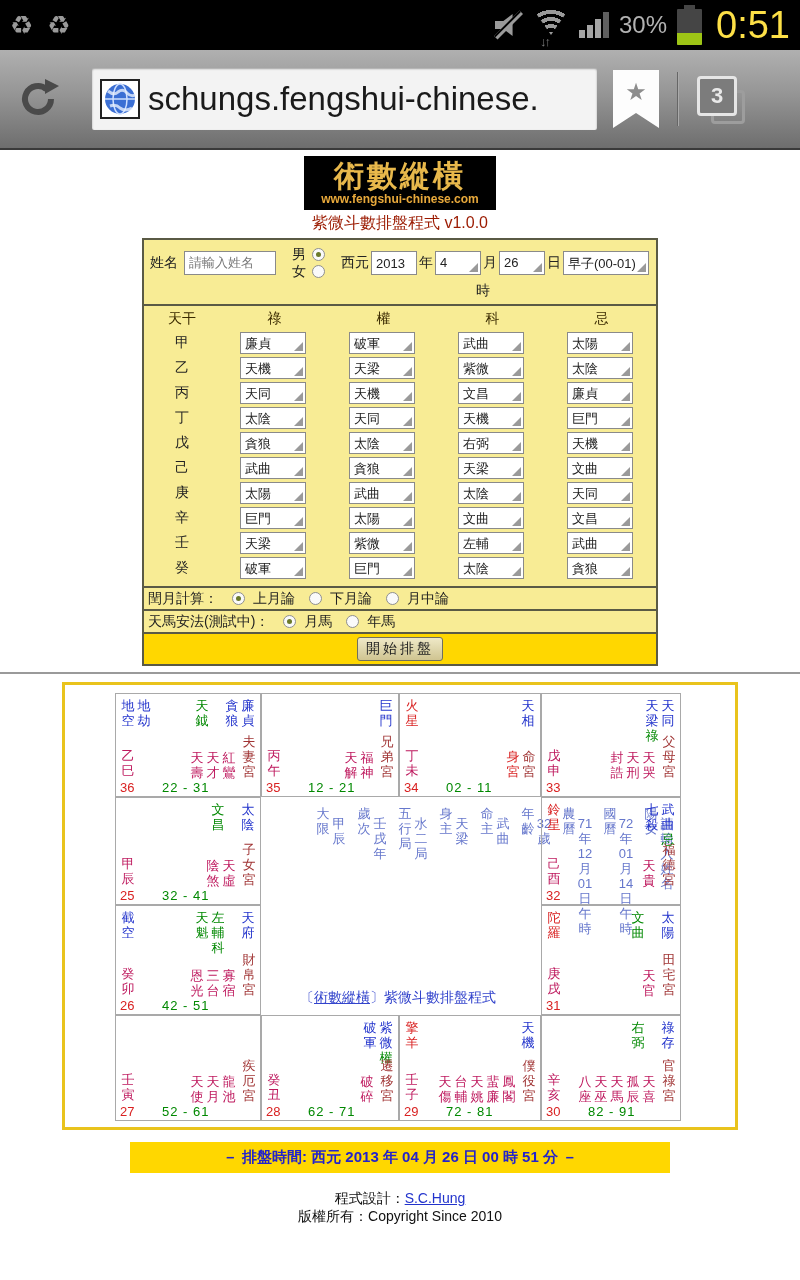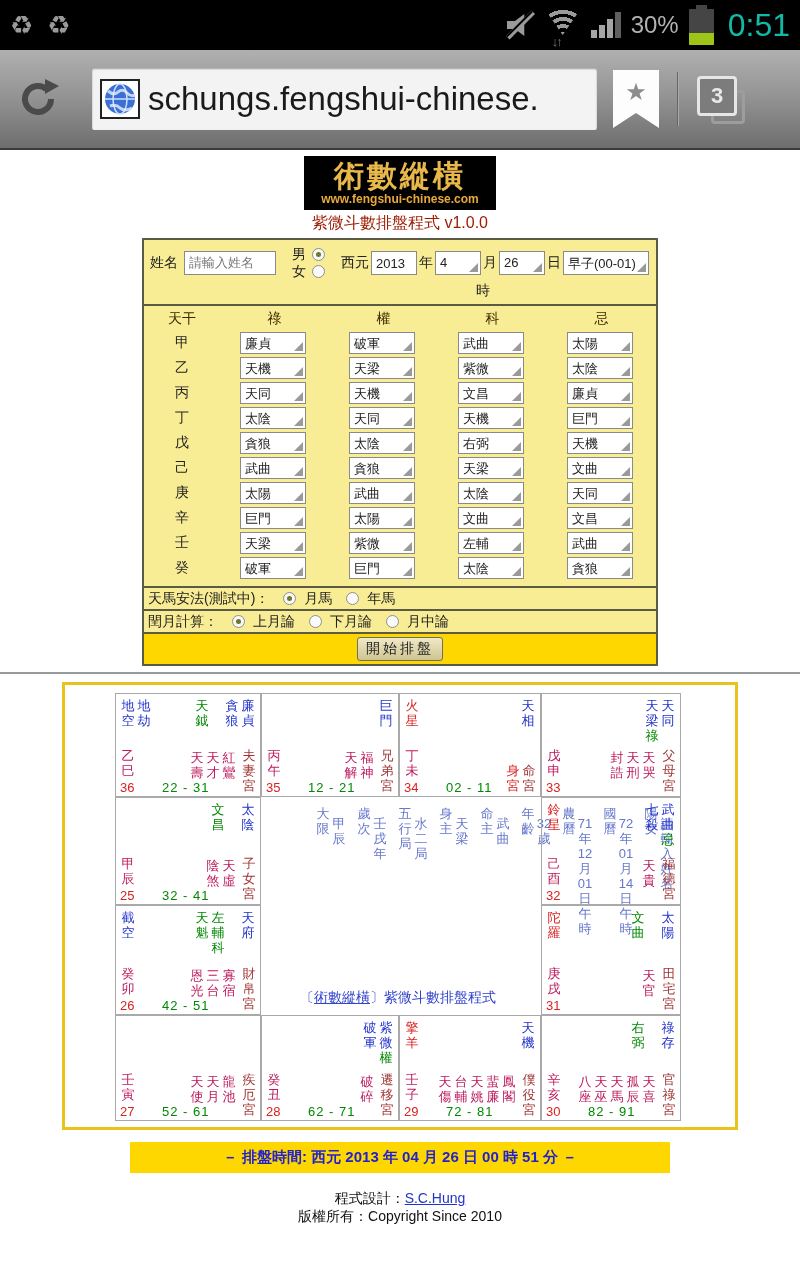--- a/index.html
+++ b/index.html
@@ -23,21 +23,21 @@
   .wifi .arr { position:absolute; bottom:-6px; left:7px; font-size:13px; color:#7d7d7d; letter-spacing:-2px; }
   .signal { display:flex; align-items:flex-end; gap:2px; height:26px; }
   .signal i { display:block; width:6px; background:#a5a5a5; }
   .signal i:nth-child(1){height:8px;} .signal i:nth-child(2){height:13px;}
   .signal i:nth-child(3){height:19px;} .signal i:nth-child(4){height:26px; background:#5f5f5f;}
   .batt-pct { color:#b2b2b2; font-size:24px; }
   .battery { width:25px; height:40px; position:relative; }
   .battery .cap { position:absolute; top:0; left:7px; width:11px; height:4px; background:#454545; }
   .battery .body { position:absolute; top:4px; left:0; width:25px; height:36px; background:#454545; border-radius:1px; overflow:hidden; }
   .battery .fill { position:absolute; bottom:0; left:0; width:100%; height:34%; background:#9dc416; }
-  .sb-time { color:#14b8a6; font-size:32px; margin-left:4px; }
+  .sb-time { color:#fde047; font-size:38px; margin-left:4px; }
 
   
   .browserbar { height:100px; background:linear-gradient(#b0b0b0,#959595 45%,#6e6e6e); border-bottom:2px solid #3a3a3a;
     display:flex; align-items:center; padding:0 12px; }
   .refresh { width:52px; height:52px; display:flex; align-items:center; justify-content:center; }
   .urlbox { width:505px; height:62px; background:#f3f3f3; border-radius:2px; margin-left:28px;
     display:flex; align-items:center; padding:0 8px; box-shadow:inset 0 1px 2px rgba(0,0,0,.35); }
   .favicon { width:40px; height:40px; border:2px solid #222; background:#fff; display:flex; align-items:center; justify-content:center; flex:0 0 auto; }
   .urltext { font-size:33px; color:#1a1a1a; margin-left:8px; white-space:nowrap; overflow:hidden; }
   .bookmark { width:46px; height:58px; margin-left:16px; background:#fdfdfd;
@@ -98,21 +98,21 @@
   .palace { position:absolute; border:1px solid #a9a9a9; }
   .v { display:inline-block; width:16px; font-size:13px; line-height:15px; word-break:break-all; text-align:center; vertical-align:top; }
   .c-b { color:#2233cc; } .c-g { color:#008800; } .c-r { color:#d92121; }
   .c-m { color:#a03434; } .c-gy { color:#be185d; }
   .p-stars { position:absolute; top:4px; left:4px; right:4px; display:flex; justify-content:space-between; }
   .p-sleft { display:flex; } .p-sright { display:flex; }
   .sgrp { display:flex; margin-left:14px; }
   .p-stem { position:absolute; left:4px; bottom:18px; }
   .p-num { position:absolute; left:4px; bottom:1px; font-size:13px; color:#d92121; }
   .p-minors { position:absolute; right:23px; bottom:16px; display:flex; }
-  .p-names { position:absolute; right:3px; bottom:3px; display:flex; }
+  .p-names { position:absolute; right:3px; bottom:17px; display:flex; }
   .p-range { position:absolute; left:46px; bottom:1px; font-size:13px; color:#008800; letter-spacing:1px; white-space:nowrap; }
   .center-info { position:absolute; left:250px; top:121px; display:flex; gap:9px; }
   .cc { display:flex; flex-direction:row; }
   .cc .v { color:#6677cc; }
   .cc .val { margin-top:10px; }
   .chart-caption { position:absolute; left:235px; top:304px; font-size:14px; color:#3344cc; white-space:nowrap; }
   .chart-caption a { color:#3344cc; text-decoration:underline; }
 
   .timebar { width:540px; margin:12px auto 0; background:#ffd700; text-align:center; padding:6px 0;
     color:#2222cc; font-weight:bold; font-size:15px; }
@@ -372,37 +372,37 @@
             <div class="sel-box"><span>太陰</span><i class="tri"></i></div>
           </div>
           <div class="colc">
             <div class="sel-box"><span>貪狼</span><i class="tri"></i></div>
           </div>
         </div>
       </div>
   </div>
 
   <div class="sect optrow">
-    <span>天馬安法(測試中)：</span>
-    <span class="radio sel"></span>
-      <span>月馬</span>
-    <span class="radio"></span>
-      <span>年馬</span>
-  </div>
-
-  <div class="sect optrow">
     <span>閏月計算：</span>
     <span class="radio sel"></span>
       <span>上月論</span>
     <span class="radio"></span>
       <span>下月論</span>
     <span class="radio"></span>
       <span>月中論</span>
   </div>
 
+  <div class="sect optrow">
+    <span>天馬安法(測試中)：</span>
+    <span class="radio sel"></span>
+      <span>月馬</span>
+    <span class="radio"></span>
+      <span>年馬</span>
+  </div>
+
   <div class="sect btnbar">
     <span class="go-btn">開始排盤</span>
   </div>
 </div>
 
 <div class="pagehr"></div>
 
 <div class="chart">
   <div class="center-info">
       <div class="cc">

